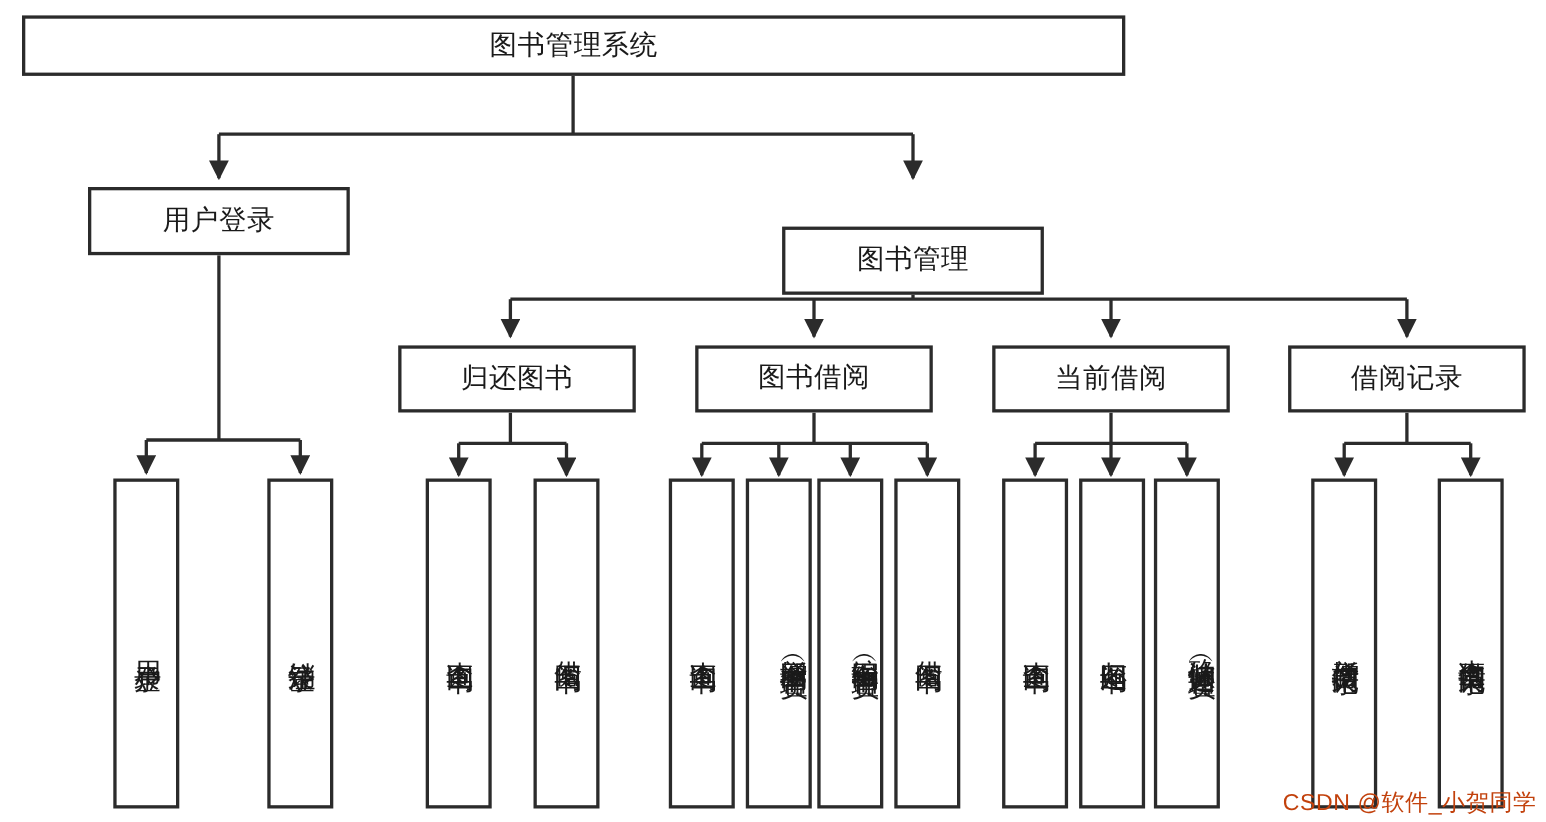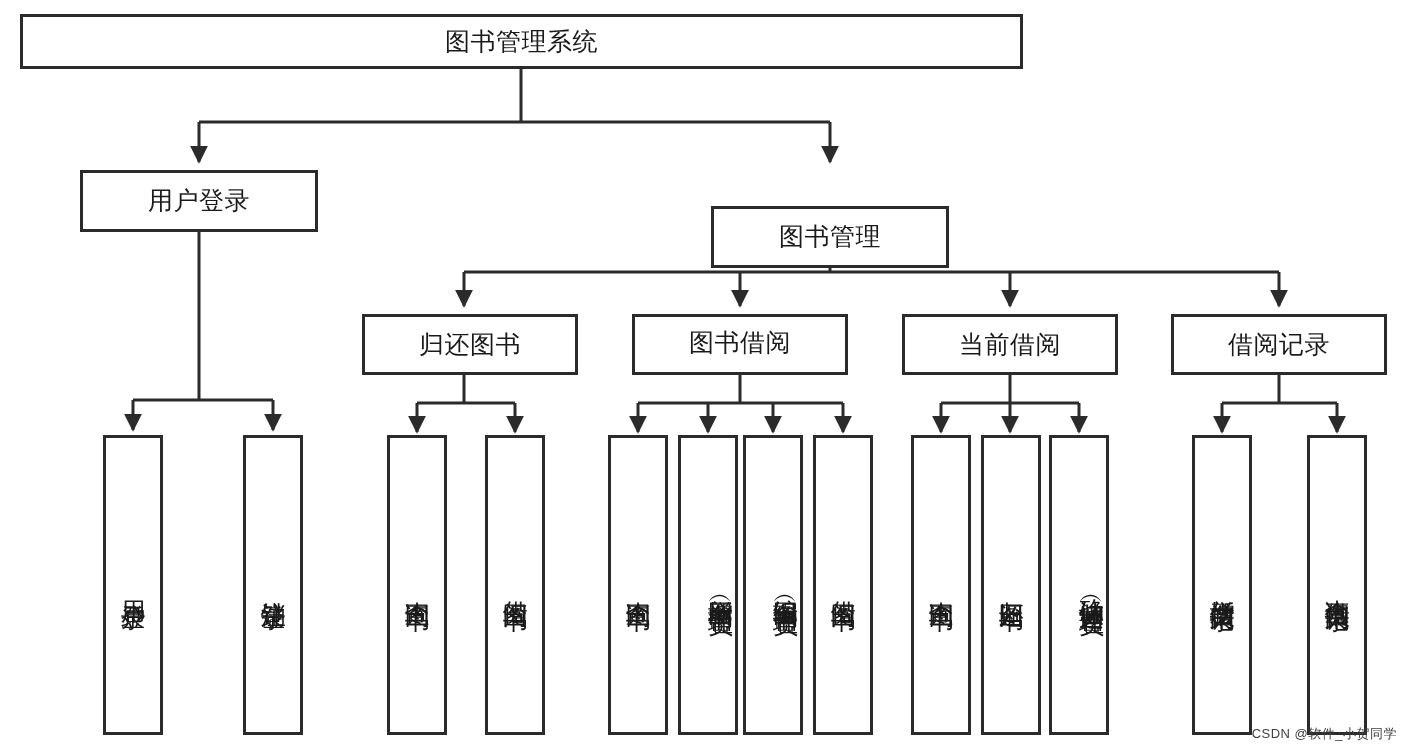--- a/index.html
+++ b/index.html
@@ -55,22 +55,22 @@
     left: 0;
     top: 0;
     width: 1405px;
     height: 747px;
     pointer-events: none;
   }
   .watermark {
     position: absolute;
     right: 8px;
     bottom: 4px;
-    font-size: 13px;
-    color: #404040;
+    font-size: 21px;
+    color: #c2410c;
     letter-spacing: 0.5px;
     white-space: nowrap;
     margin-top: 39px;
   }
 </style>
 </head>
 <body>
 
 <div id="canvas">
 

